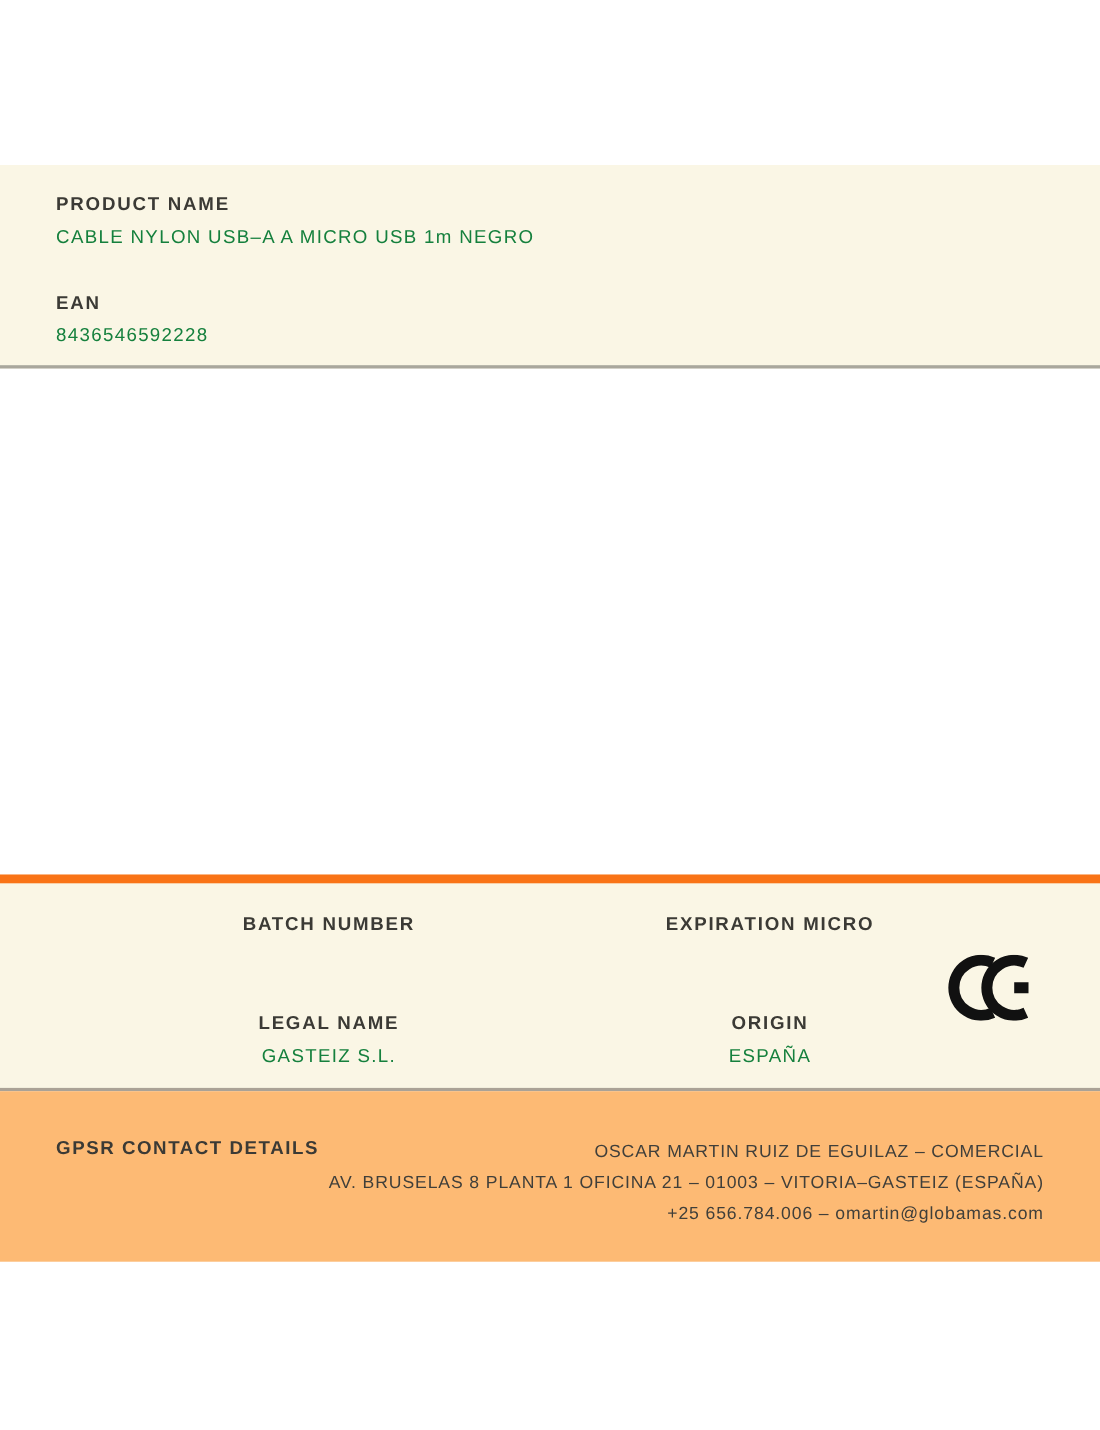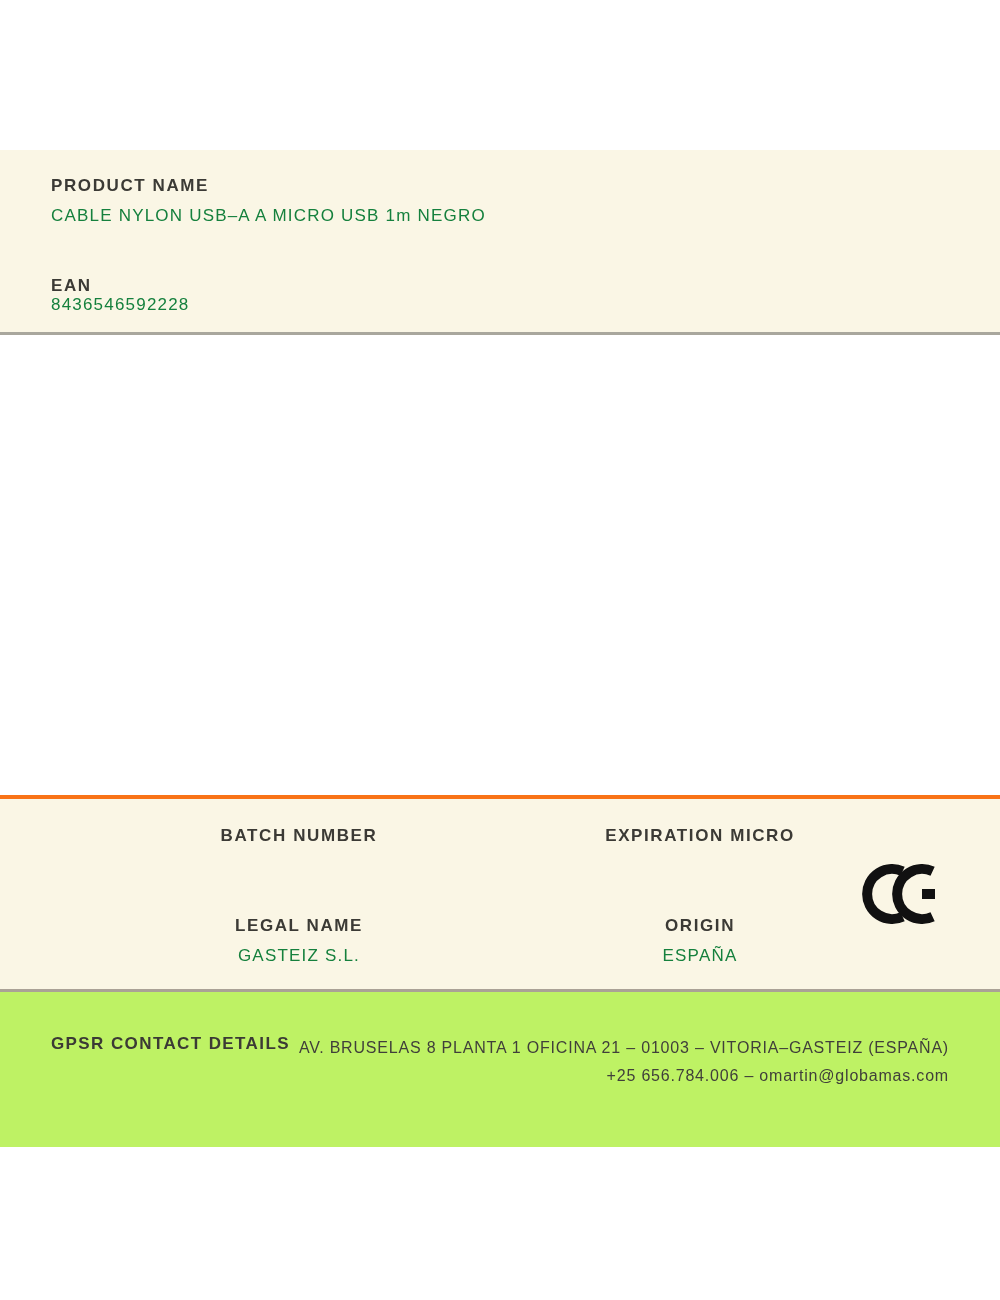--- a/index.html
+++ b/index.html
@@ -43,31 +43,31 @@
   }
   .field-value {
     font-size: 17px;
     font-weight: normal;
     letter-spacing: 1.2px;
     color: #15803d;
   }
 
   .product-name-label { top: 26px; }
   .product-name-value { top: 56px; }
-  .ean-label          { top: 116px; margin-top: 10px; }
+  .ean-label          { top: 116px; }
   .ean-value          { top: 145px; }
 
   
   .section-batch {
     position: absolute;
     left: 0; top: 795px;
     width: 100%;
     height: 197px;
     background: #faf6e5;
-    border-top: 4px solid #f97316;
+    border-top: 8px solid #f97316;
     border-bottom: 3px solid #aaa296;
     box-sizing: border-box;
   }
   .col-left {
     position: absolute;
     left: 49px;
     width: 500px;
     text-align: center;
   }
   .col-right {
@@ -88,21 +88,21 @@
     height: 60px;
   }
   .ce-mark svg { display: block; width: 100%; height: 100%; }
 
   
   .section-gpsr {
     position: absolute;
     left: 0; top: 992px;
     width: 100%;
     height: 155px;
-    background: #bef264;
+    background: #fdba74;
     box-sizing: border-box;
   }
   .gpsr-label {
     position: absolute;
     left: 51px;
     top: 42px;
     font-size: 17px;
     font-weight: bold;
     letter-spacing: 1.4px;
     color: #3b3a35;
@@ -157,18 +157,19 @@
 
           <path d="M 60 30 L 73 30"></path>
         </g>
       </svg>
     </div>
   </div>
 
   <div class="section-gpsr">
     <div class="gpsr-label">GPSR CONTACT DETAILS</div>
     <div class="gpsr-lines">
+      <div class="gpsr-line">OSCAR MARTIN RUIZ DE EGUILAZ – COMERCIAL</div>
       <div class="gpsr-line">AV. BRUSELAS 8 PLANTA 1 OFICINA 21 – 01003 – VITORIA–GASTEIZ (ESPAÑA)</div>
       <div class="gpsr-line">+25 656.784.006 – omartin@globamas.com</div>
     </div>
   </div>
 
 </div>
 
 </body></html>

